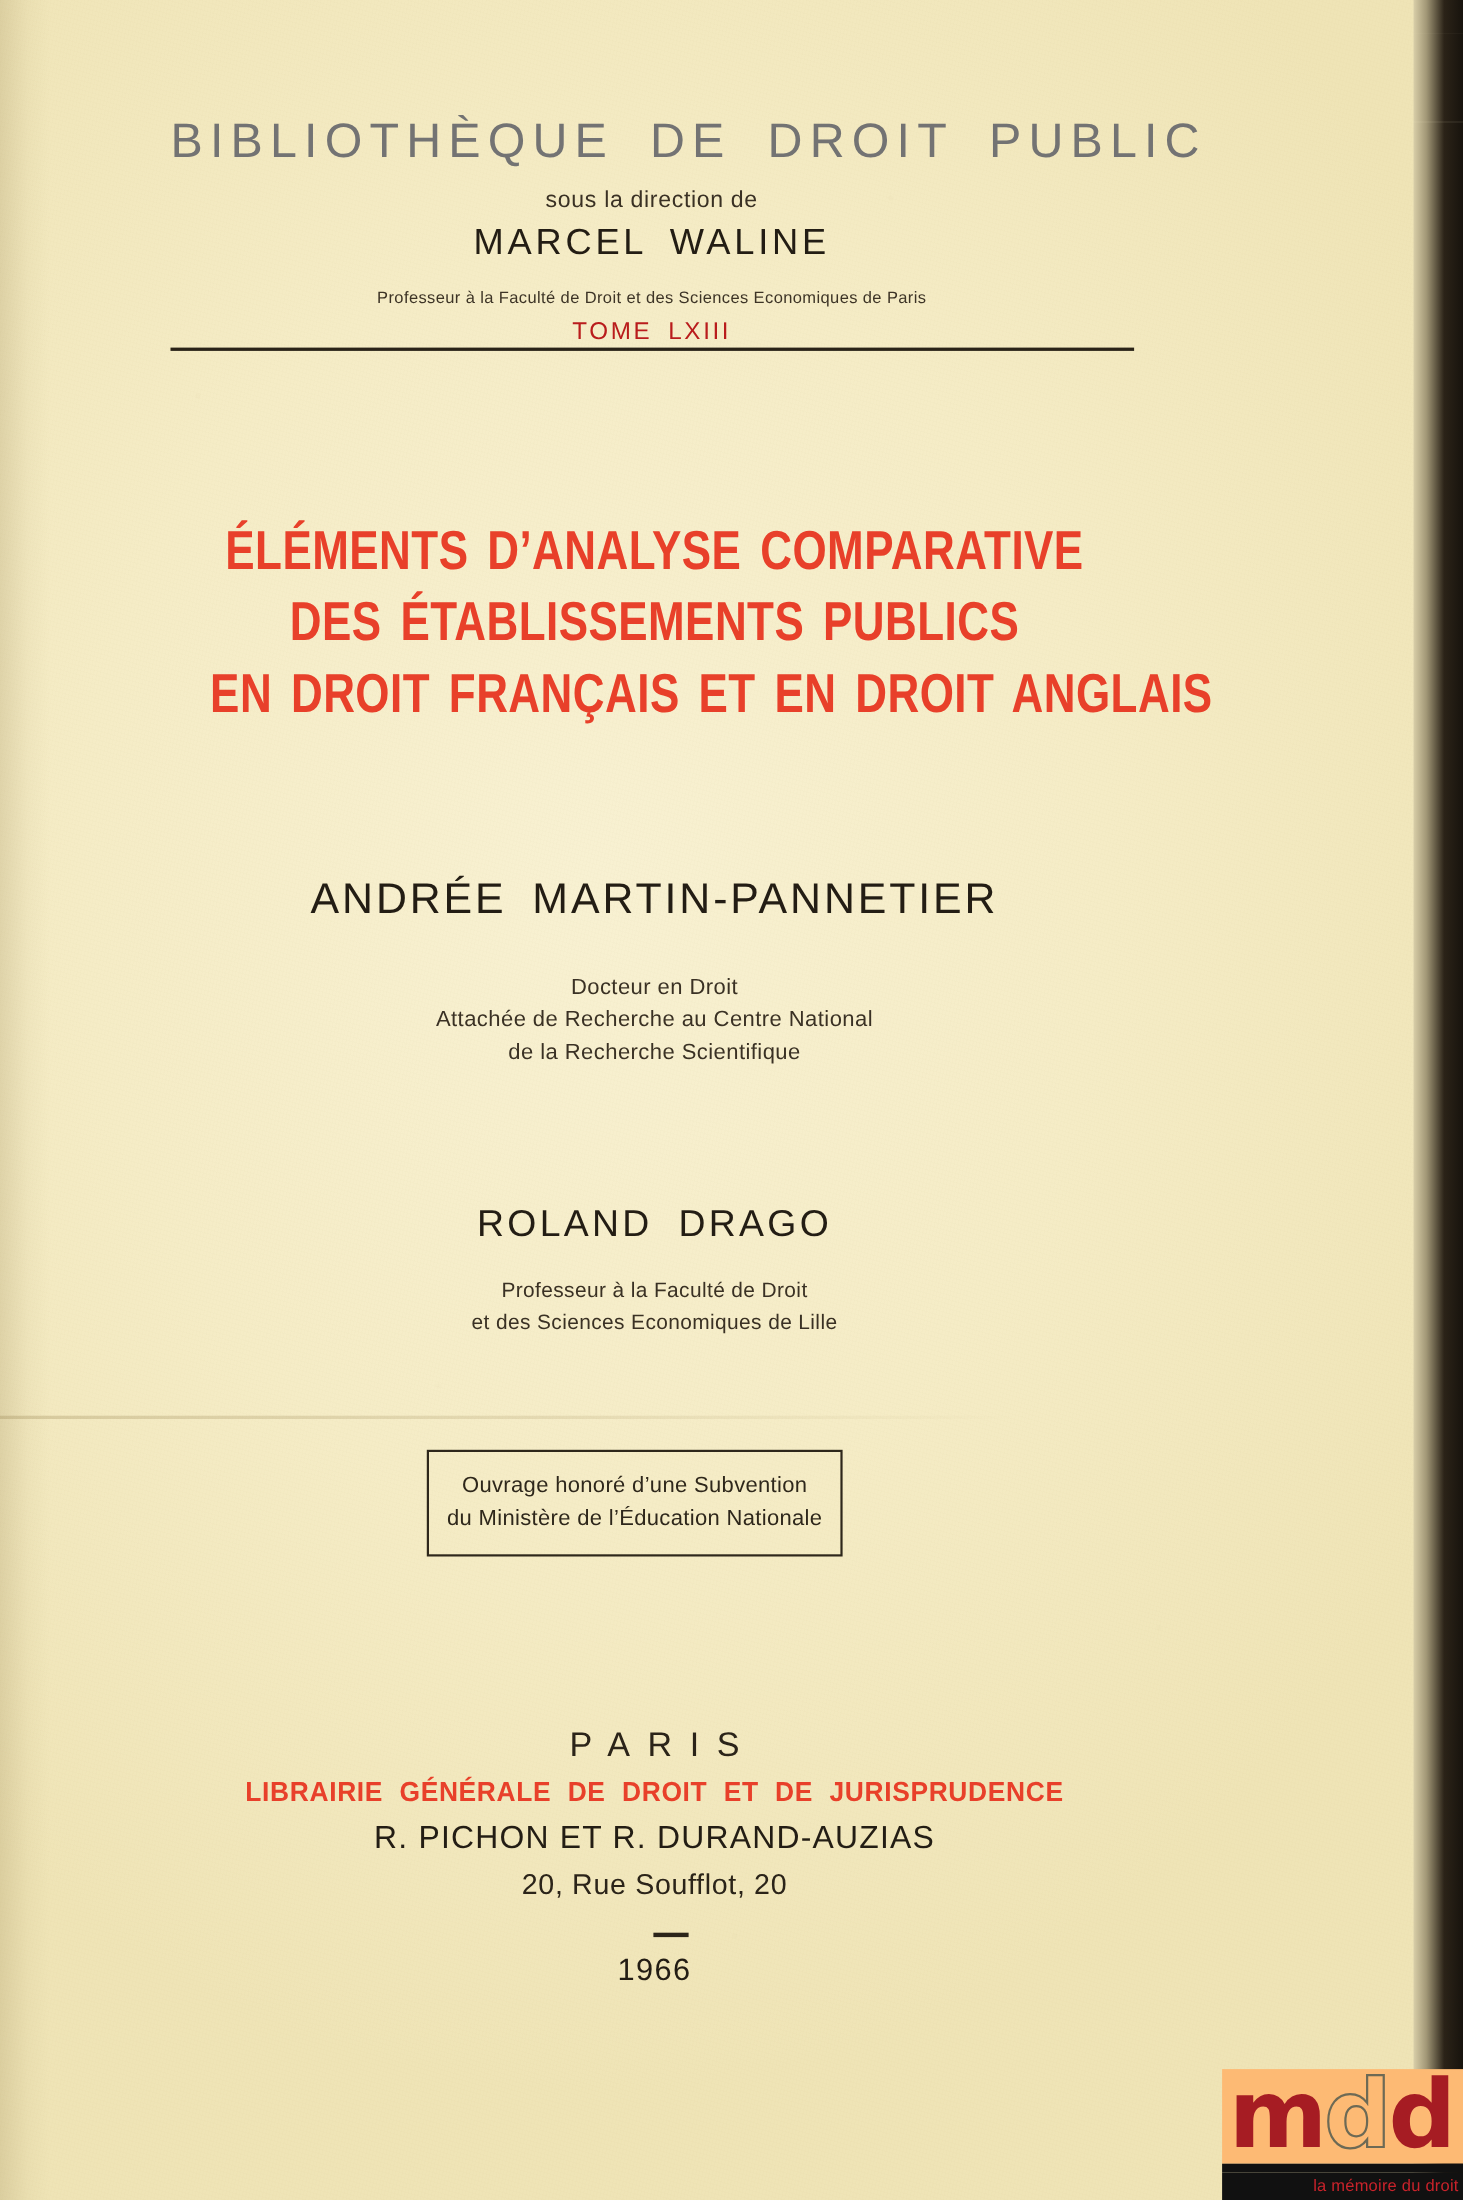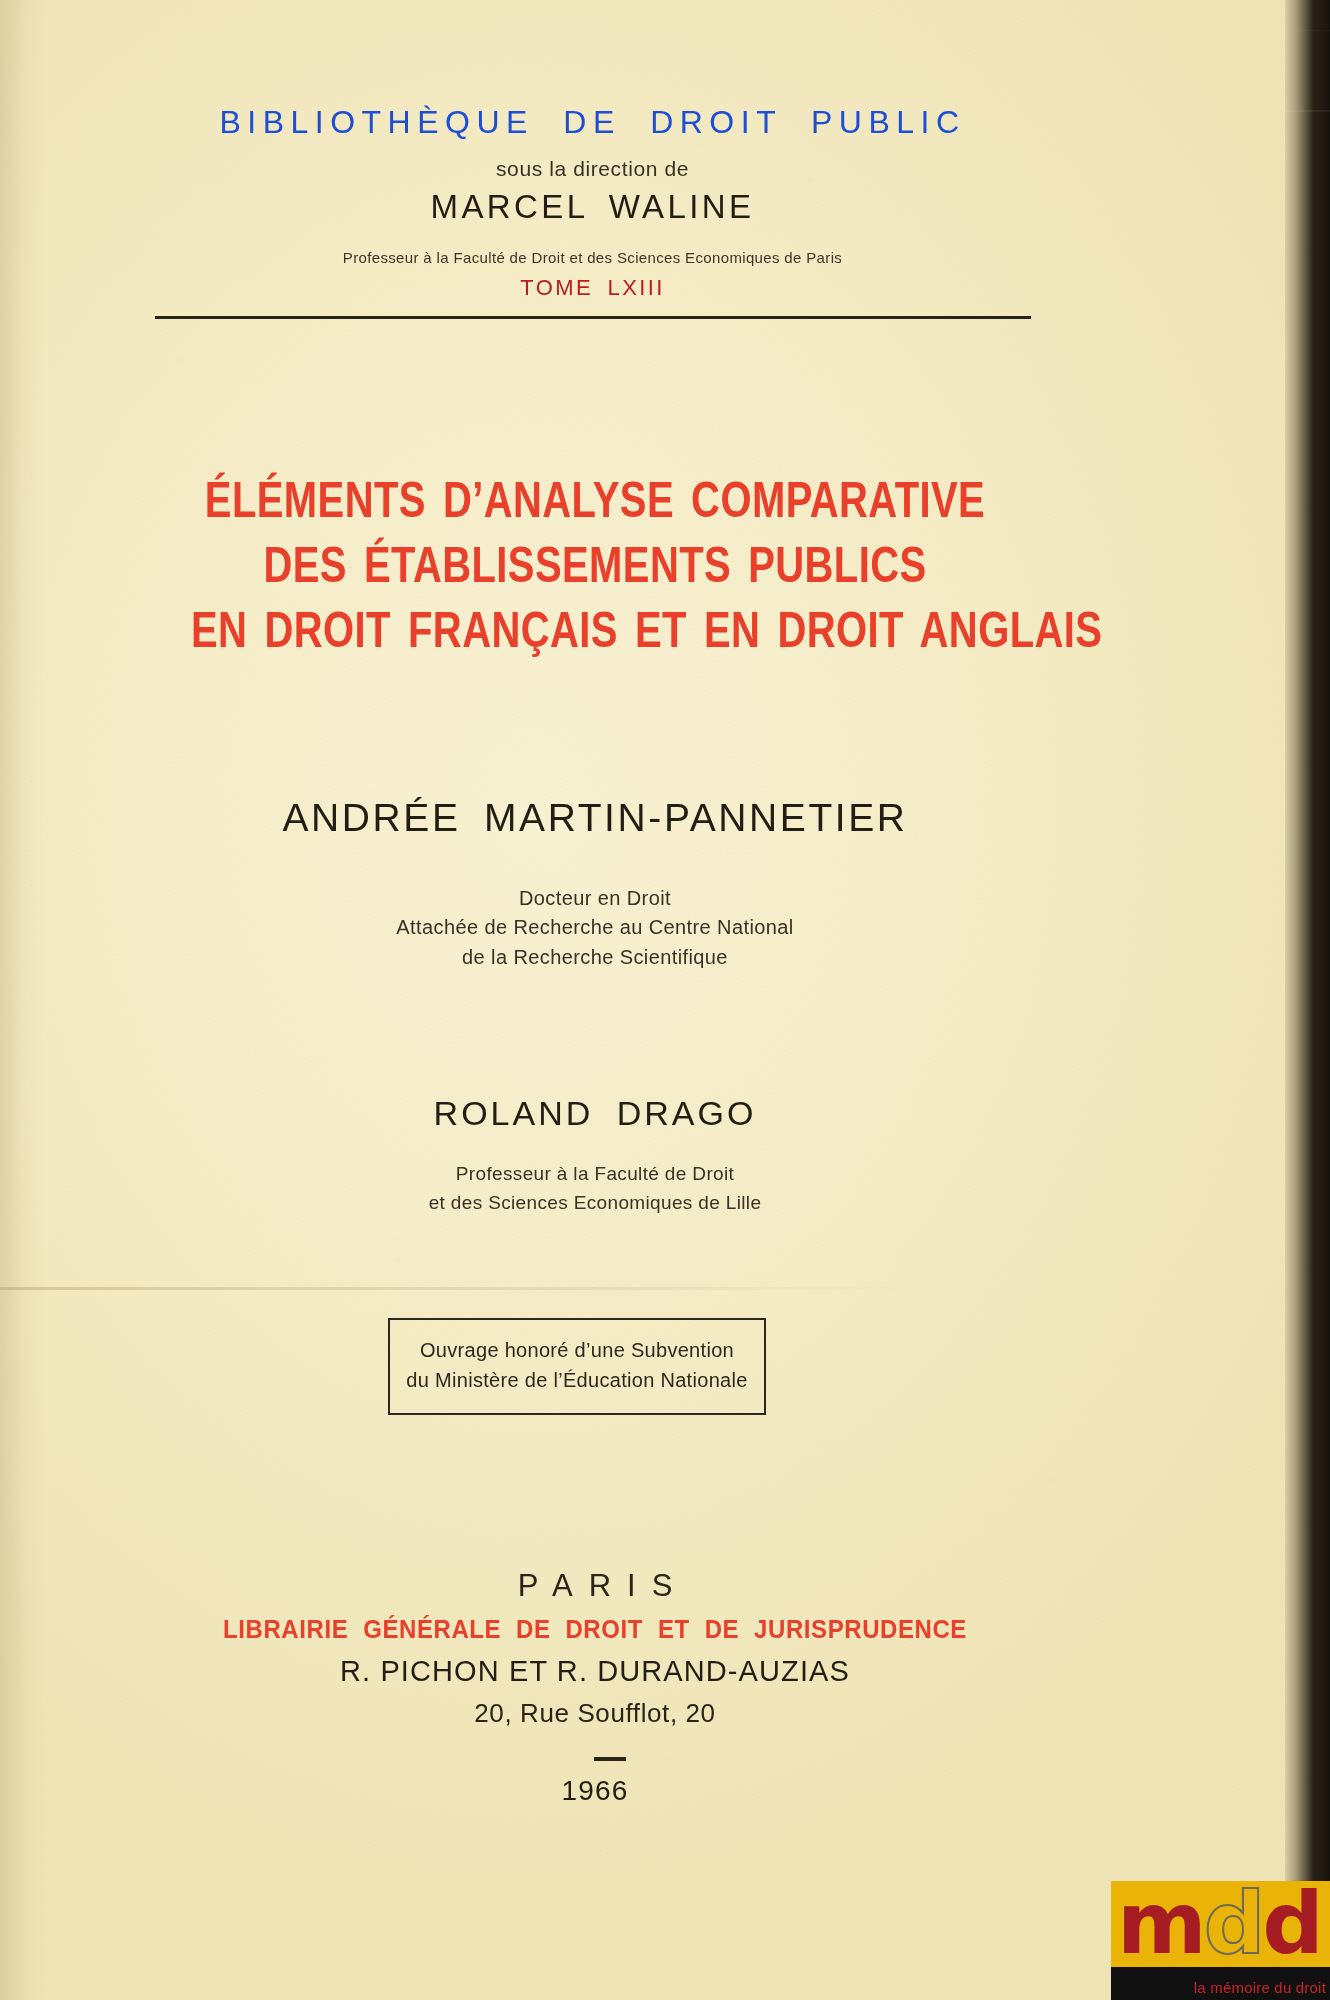--- a/index.html
+++ b/index.html
@@ -98,24 +98,24 @@
   }
 
   
   #collection-block {
     position: absolute;
     left: 155px;
     top: 104px;
     width: 875px;
   }
   .collection-title {
-    font-size: 32px;
+    font-size: 44px;
     letter-spacing: 6.5px;
     font-weight: 400;
-    color: #1d4ed8;
+    color: #737373;
     font-family: "Liberation Sans", sans-serif;
     white-space: nowrap;
     word-spacing: 14px;
   }
   .director-label {
     margin-top: 16px;
     font-size: 21px;
     color: #3a3124;
     letter-spacing: .6px;
   }
@@ -291,21 +291,21 @@
     right: 0;
     bottom: 0;
     width: 219px;
     height: 119px;
     overflow: hidden;
   }
   #mdd-top {
     position: absolute;
     left: 0; top: 0;
     width: 219px; height: 86px;
-    background: #eab308;
+    background: #fdba74;
     display: flex;
     align-items: center;
     justify-content: flex-start;
     overflow: hidden;
   }
   #mdd-wordmark {
     font-family: "DejaVu Sans", sans-serif;
     font-weight: 700;
     font-size: 86px;
     line-height: .92;

